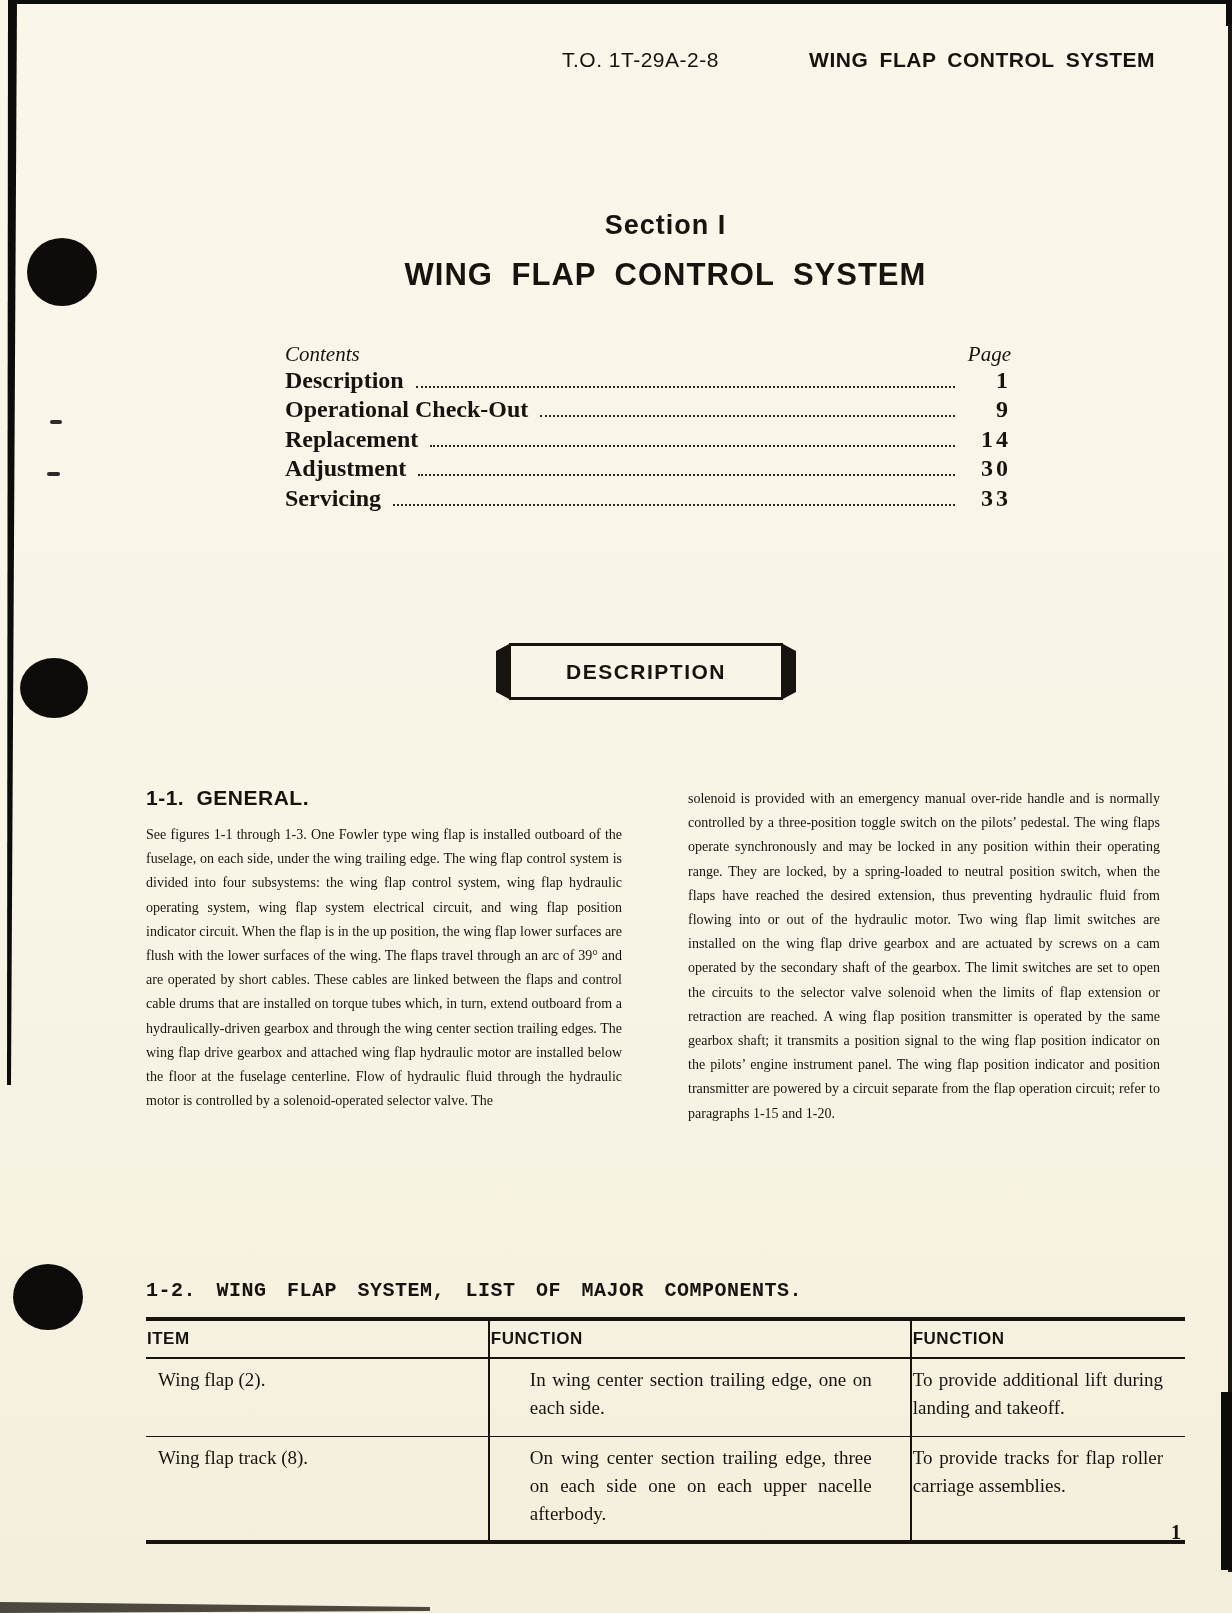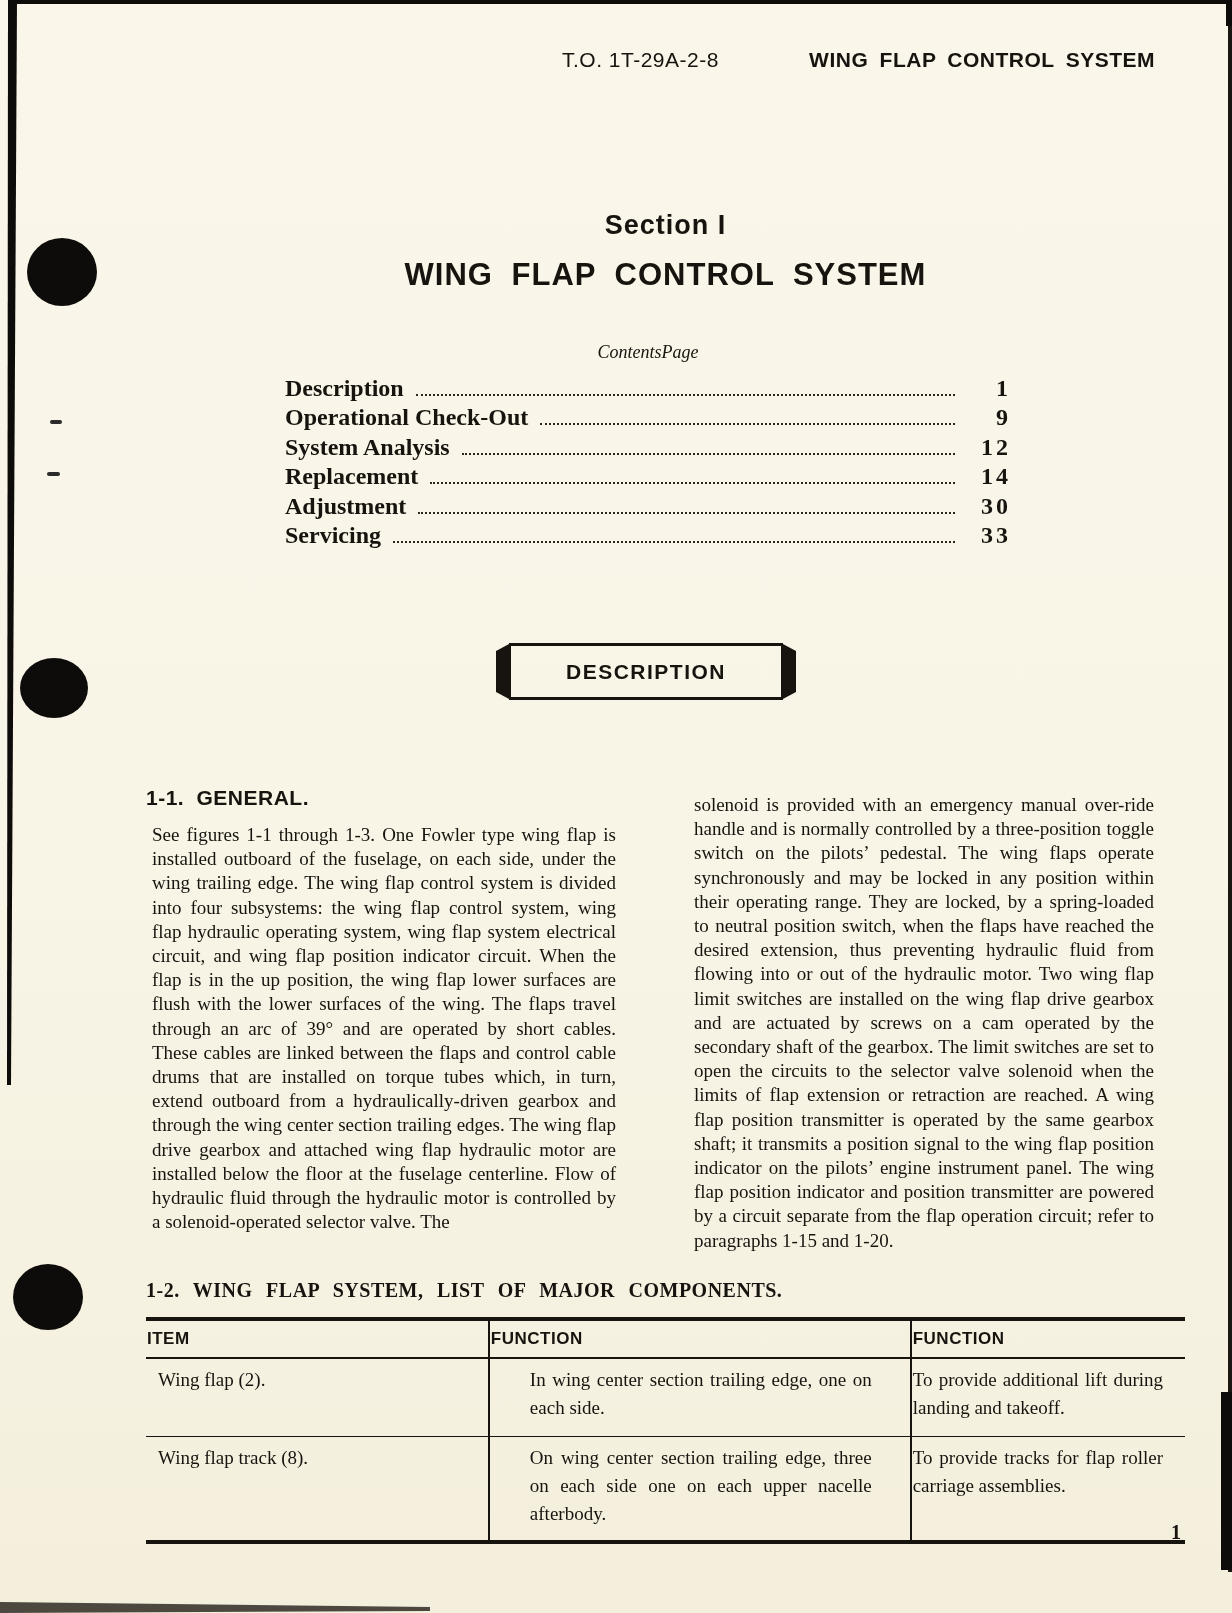--- a/index.html
+++ b/index.html
@@ -30,22 +30,22 @@
     font-weight:bold; font-size:27px; letter-spacing:1px;
   }
   .section-title {
     position:absolute; left:146px; top:257px; width:1039px;
     text-align:center; font-family:"Liberation Sans", sans-serif;
     font-weight:bold; font-size:31px; letter-spacing:1px; word-spacing:9px;
   }
   
   .contents { position:absolute; left:285px; top:342px; width:726px; }
   .contents-head {
-    display:flex; justify-content:center;
-    font-style:italic; font-size:18px; margin-bottom:12px;
+    display:flex; justify-content:space-between;
+    font-style:italic; font-size:21px; margin-bottom:0;
   }
   .toc-row { display:flex; align-items:baseline; font-weight:bold; font-size:24px; height:29.4px; }
   .toc-label { white-space:nowrap; padding-right:6px; }
   .toc-leader { flex:1; border-bottom:2.5px dotted #2a2620; margin:0 10px 6px 6px; }
   .toc-page { width:46px; text-align:right; letter-spacing:3px; }
   
   .desc-box { position:absolute; left:496px; top:643px; width:300px; height:57px; }
   .desc-bar-left {
     position:absolute; left:0; top:0; bottom:0; width:15px; background:#17140f;
     clip-path:polygon(0 14%, 100% 0, 100% 100%, 0 86%);
@@ -61,25 +61,25 @@
     font-family:"Liberation Sans", sans-serif; font-weight:bold;
     font-size:21px; letter-spacing:1.5px;
   }
   
   .col-left  { position:absolute; left:146px; top:786px; width:476px; }
   .col-right { position:absolute; left:688px; top:787px; width:472px; }
   .para-heading {
     font-family:"Liberation Sans", sans-serif; font-weight:bold;
     font-size:21px; letter-spacing:0.5px; word-spacing:6px; margin:0 0 13px 0;
   }
-  .body-text { margin:6px; font-size:19px; line-height:24.2px; text-align:justify; }
+  .body-text { margin:0; font-size:14px; line-height:24.2px; text-align:justify; }
   
   .list-heading {
     position:absolute; left:146px; top:1279px;
-    font-family:Liberation Serif, serif; font-weight:bold;
+    font-family:Liberation Mono, monospace; font-weight:bold;
     font-size:20px; letter-spacing:0.5px; word-spacing:8px; white-space:nowrap;
   }
   .comp-table {
     position:absolute; left:146px; top:1317px; width:1039px;
     border-collapse:collapse; table-layout:fixed;
     border-top:4px solid #17140f; border-bottom:4px solid #17140f;
   }
   .comp-table col.c1 { width:33%; }
   .comp-table col.c2 { width:40.6%; }
   .comp-table col.c3 { width:26.4%; }
@@ -124,25 +124,20 @@
     </div>
     <div class="toc-row">
       <span class="toc-label">Description</span>
       <span class="toc-leader"></span>
       <span class="toc-page">1</span>
     </div>
     <div class="toc-row">
       <span class="toc-label">Operational Check-Out</span>
       <span class="toc-leader"></span>
       <span class="toc-page">9</span>
-    </div>
-    <div class="toc-row">
-      <span class="toc-label">System Analysis</span>
-      <span class="toc-leader"></span>
-      <span class="toc-page">12</span>
     </div>
     <div class="toc-row">
       <span class="toc-label">Replacement</span>
       <span class="toc-leader"></span>
       <span class="toc-page">14</span>
     </div>
     <div class="toc-row">
       <span class="toc-label">Adjustment</span>
       <span class="toc-leader"></span>
       <span class="toc-page">30</span>

